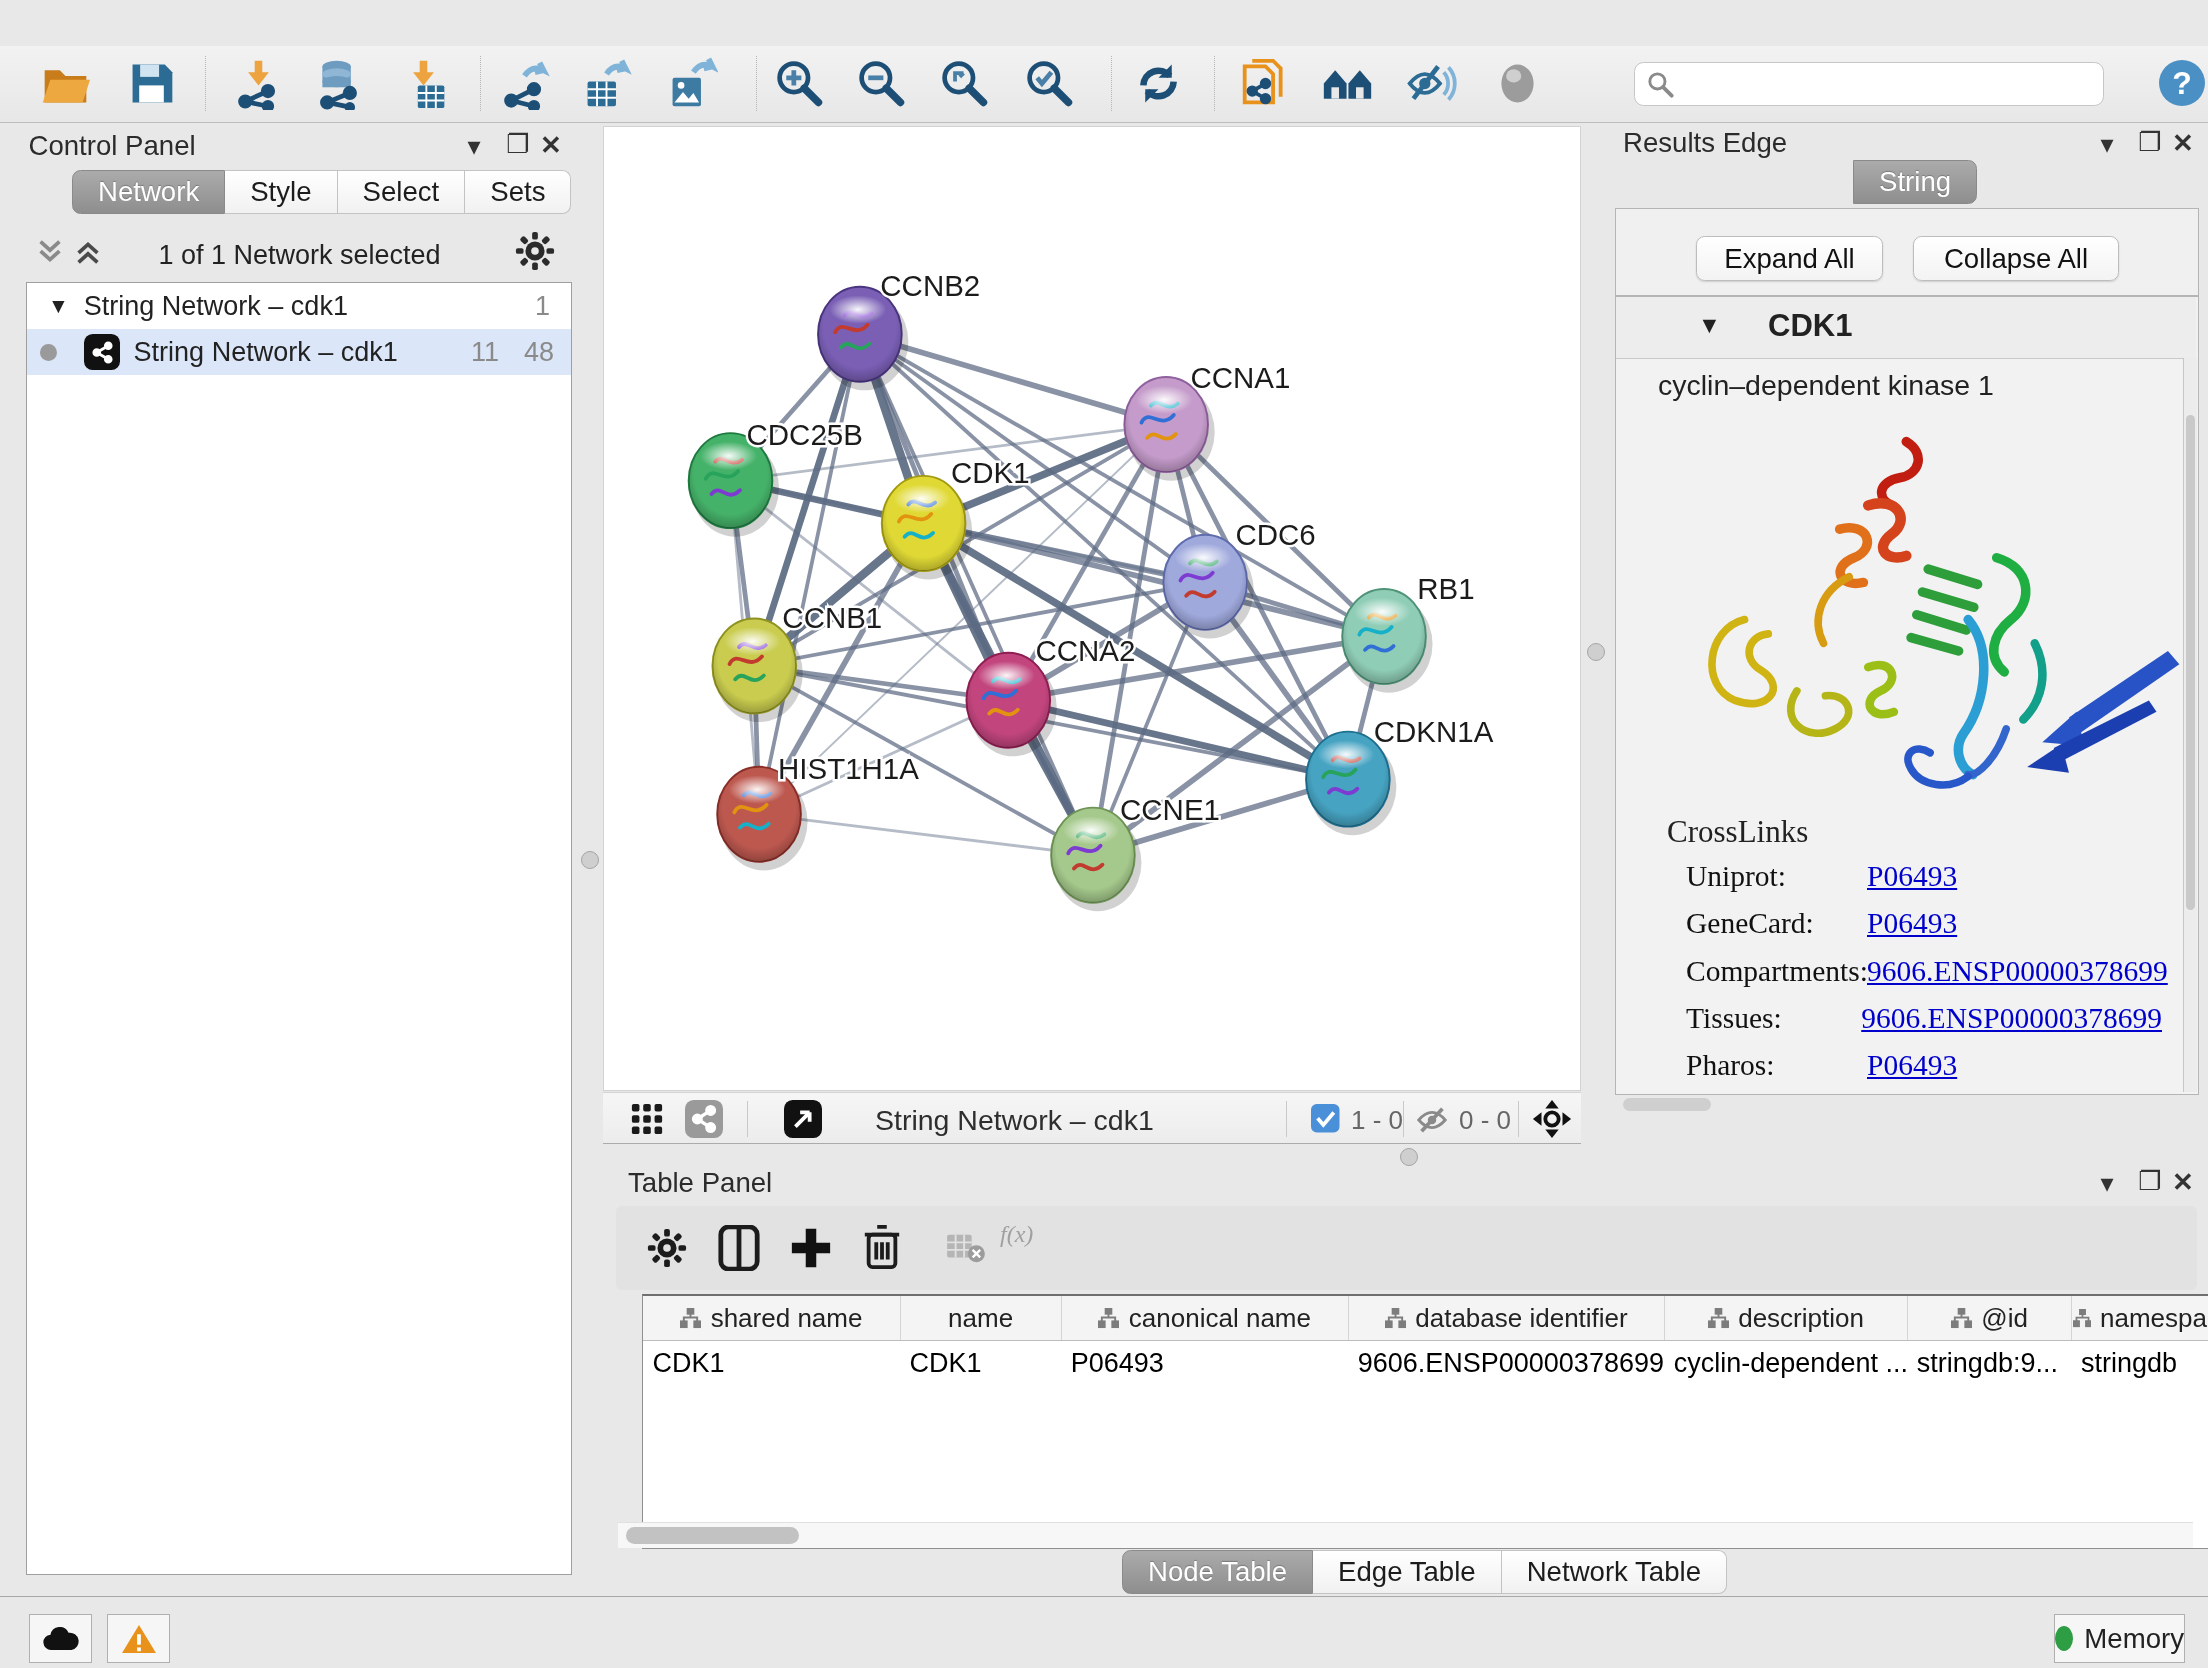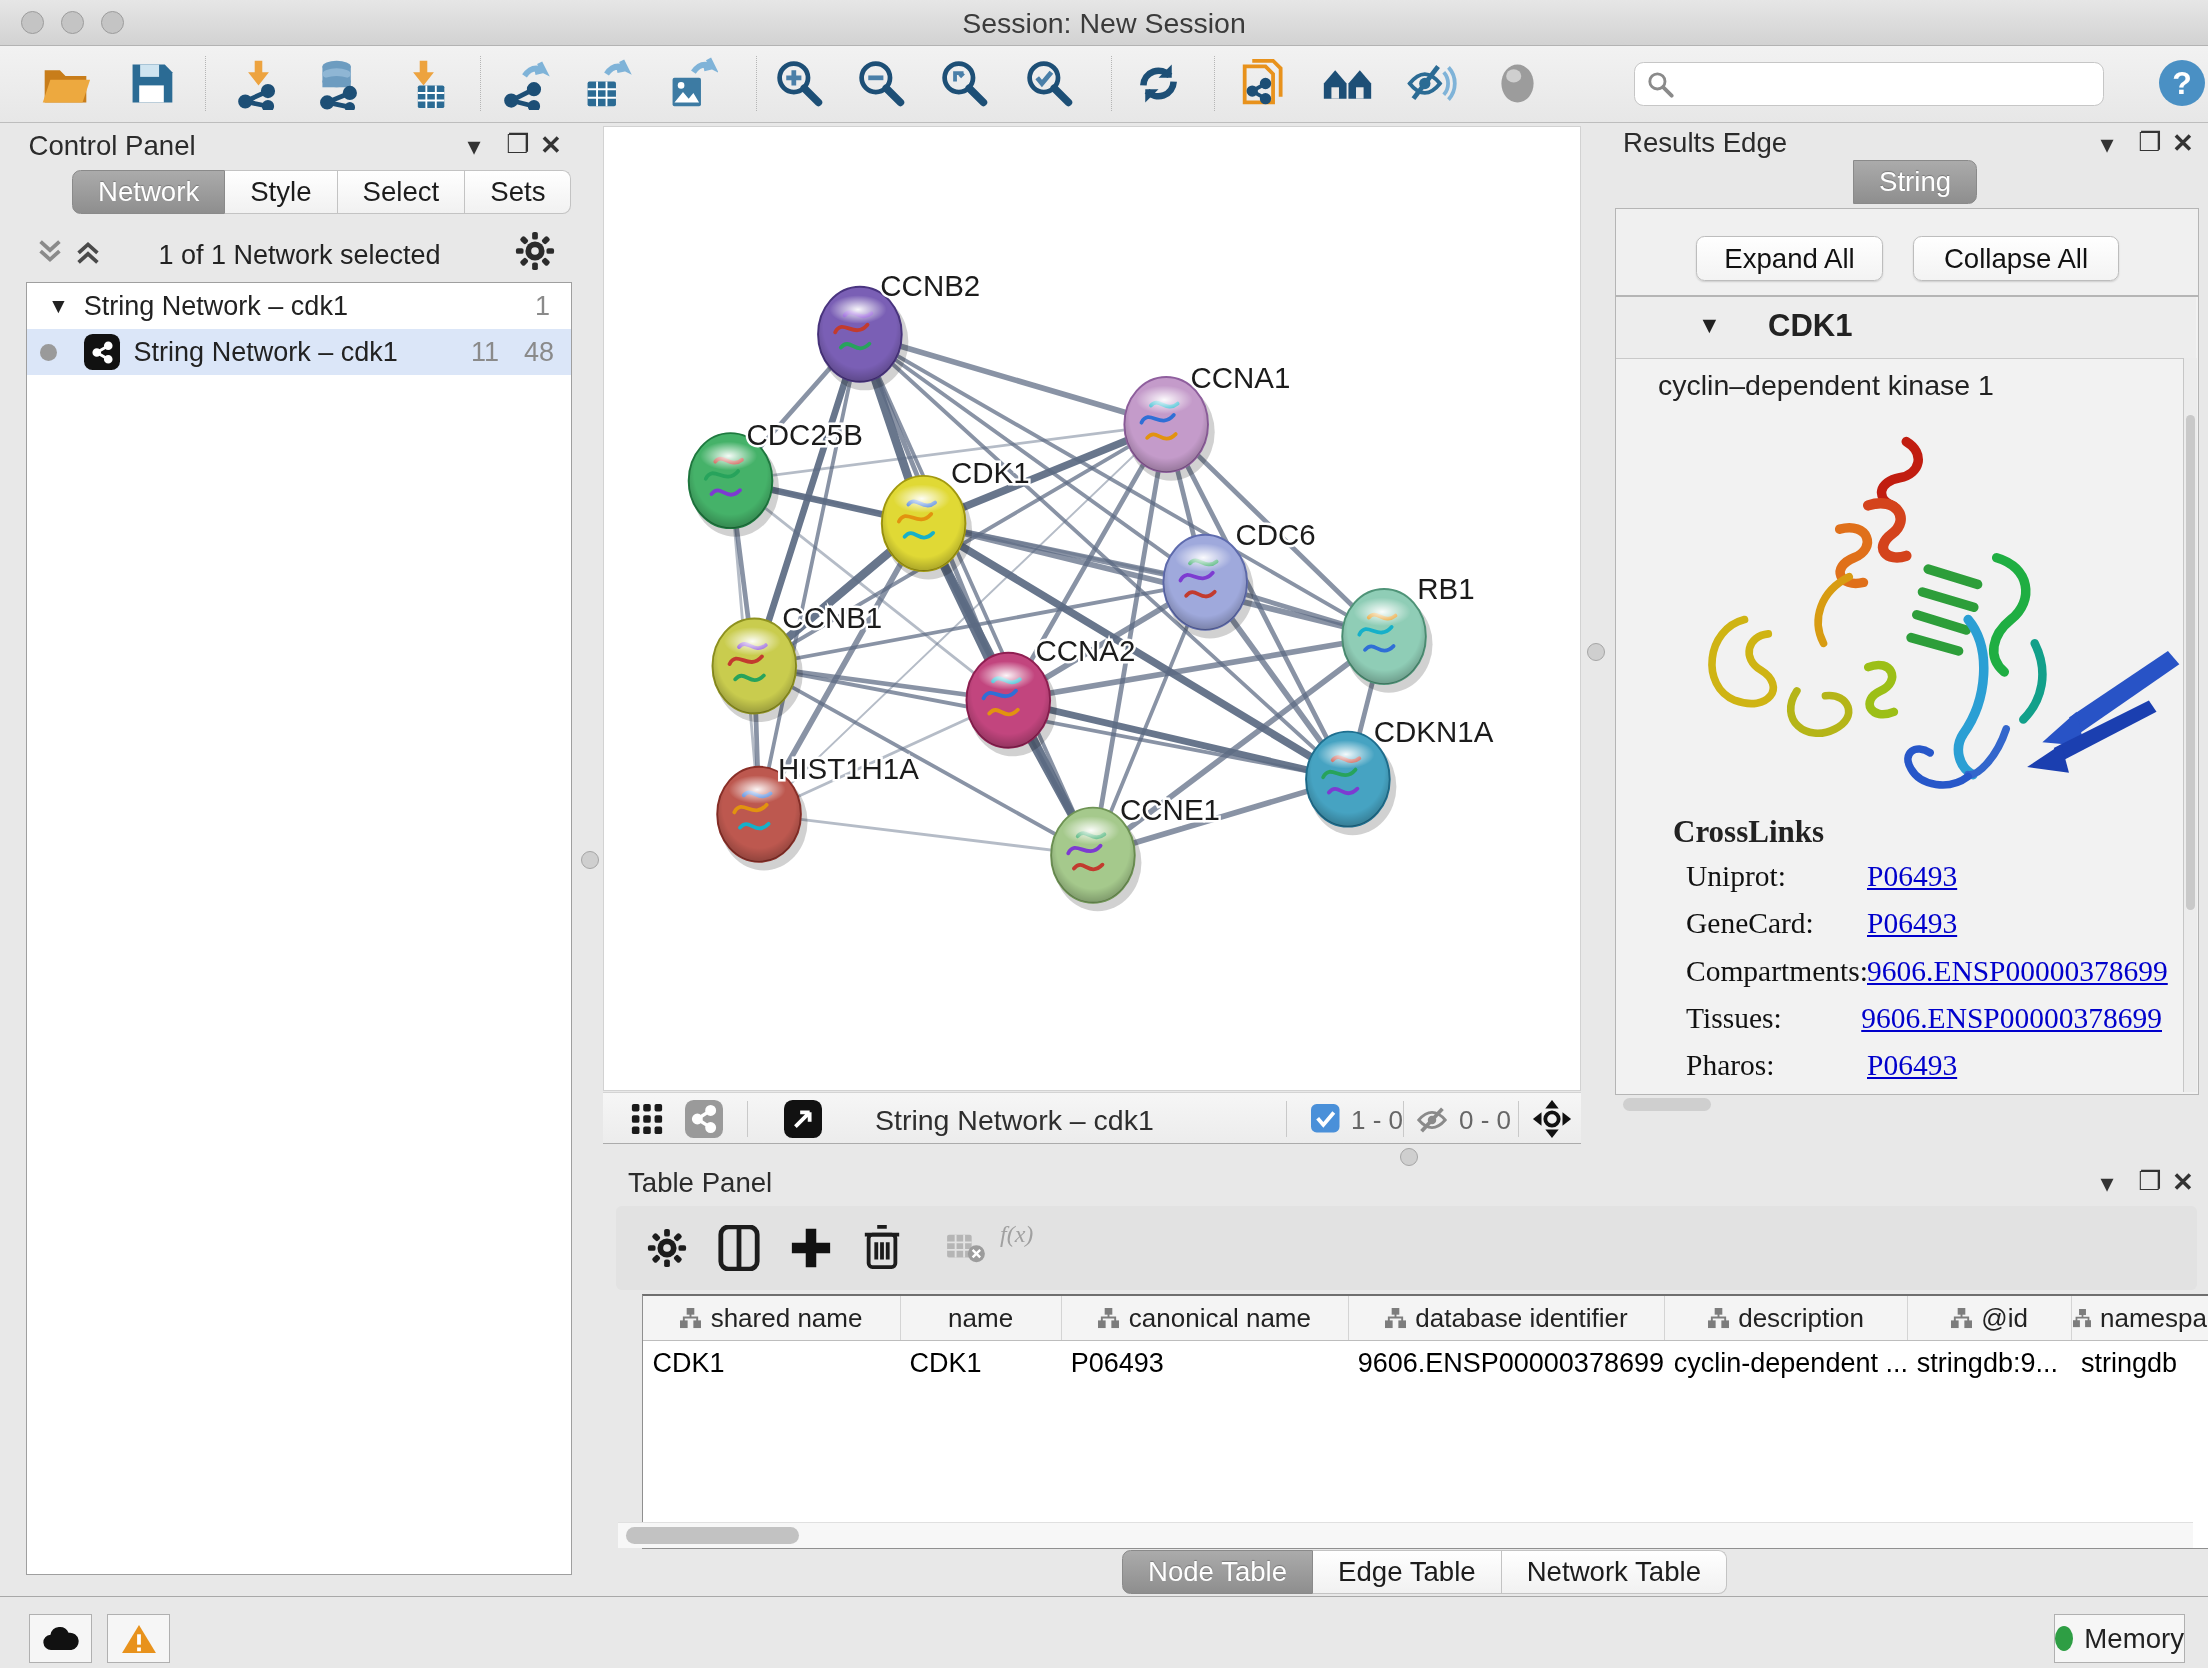--- a/index.html
+++ b/index.html
@@ -66,26 +66,20 @@
   #statusbar{left:0;top:1596px;width:2208px;height:72px;background:#e8e8e8;border-top:1.9px solid #a8a8a8;}
   .sb-btn{width:63px;height:49px;background:#f6f6f6;border:1.9px solid #b0b0b0;display:flex;align-items:center;justify-content:center;box-sizing:border-box;}
   #memory-btn{left:2054px;top:17px;width:131px;height:49px;background:#f6f6f6;border:1.9px solid #b0b0b0;display:flex;align-items:center;justify-content:center;gap:11.4px;font-size:27.6px;box-sizing:border-box;}
   .dot-green{width:25px;height:25px;border-radius:50%;background:#2e9e44;}
 </style>
 </head>
 <body>
 
 <div class="window">
 
-  <div id="titlebar" class="abs">
-    <div class="tl abs" style="left:21px"></div>
-    <div class="tl abs" style="left:61px"></div>
-    <div class="tl abs" style="left:101px"></div>
-    <div id="title-text" class="abs">Session: New Session</div>
-  </div>
 
   <div id="toolbar" class="abs">
     <div class="tbi abs" style="left:38px">
       <svg width="53" height="53" viewBox="0 0 56 56">
           <path d="M6 14 h16 l6 6 h22 v28 H6z" fill="#c87d1a"></path>
           <path d="M12 24 h42 l-8 24 H4z" fill="#eda93f"></path>
         </svg>
       </div>
     <div class="tbi abs" style="left:124px">
       <svg width="53" height="53" viewBox="0 0 56 56">
@@ -556,21 +550,21 @@
         <path d="M330 215 C355 245 350 300 325 335 C315 350 320 370 335 378" stroke="#2b9fd4" stroke-width="10"></path>
         <path d="M370 330 C360 360 340 380 330 378" stroke="#3366cc" stroke-width="8"></path>
         <path d="M330 380 C310 395 280 390 270 372 C260 355 275 345 290 355" stroke="#2757c9" stroke-width="8"></path>
       </g>
       <polygon points="540,248 436,318 448,334 552,262" fill="#2853c6"></polygon>
       <polygon points="444,312 408,344 452,348" fill="#2853c6"></polygon>
       <polygon points="520,300 420,350 428,364 528,312" fill="#1b3fb0"></polygon>
       <polygon points="428,346 392,370 436,376" fill="#1b3fb0"></polygon>
     </svg>
 
-    <div class="abs serif" style="left:57px;top:517px;font-size:31px;font-weight:bold">CrossLinks</div>
+    <div class="abs serif" style="left:51px;top:517px;font-size:31px;font-weight:normal">CrossLinks</div>
     <div class="abs" style="left:70px;top:563px;width:476px">
       <div style="display:flex;margin-bottom:14.3px">
           <span class="serif xl-label" style="width:181px">Uniprot:</span>
           <span class="serif xl-link">P06493</span>
         </div>
       <div style="display:flex;margin-bottom:14.3px">
           <span class="serif xl-label" style="width:181px">GeneCard:</span>
           <span class="serif xl-link">P06493</span>
         </div>
       <div style="display:flex;margin-bottom:14.3px">

